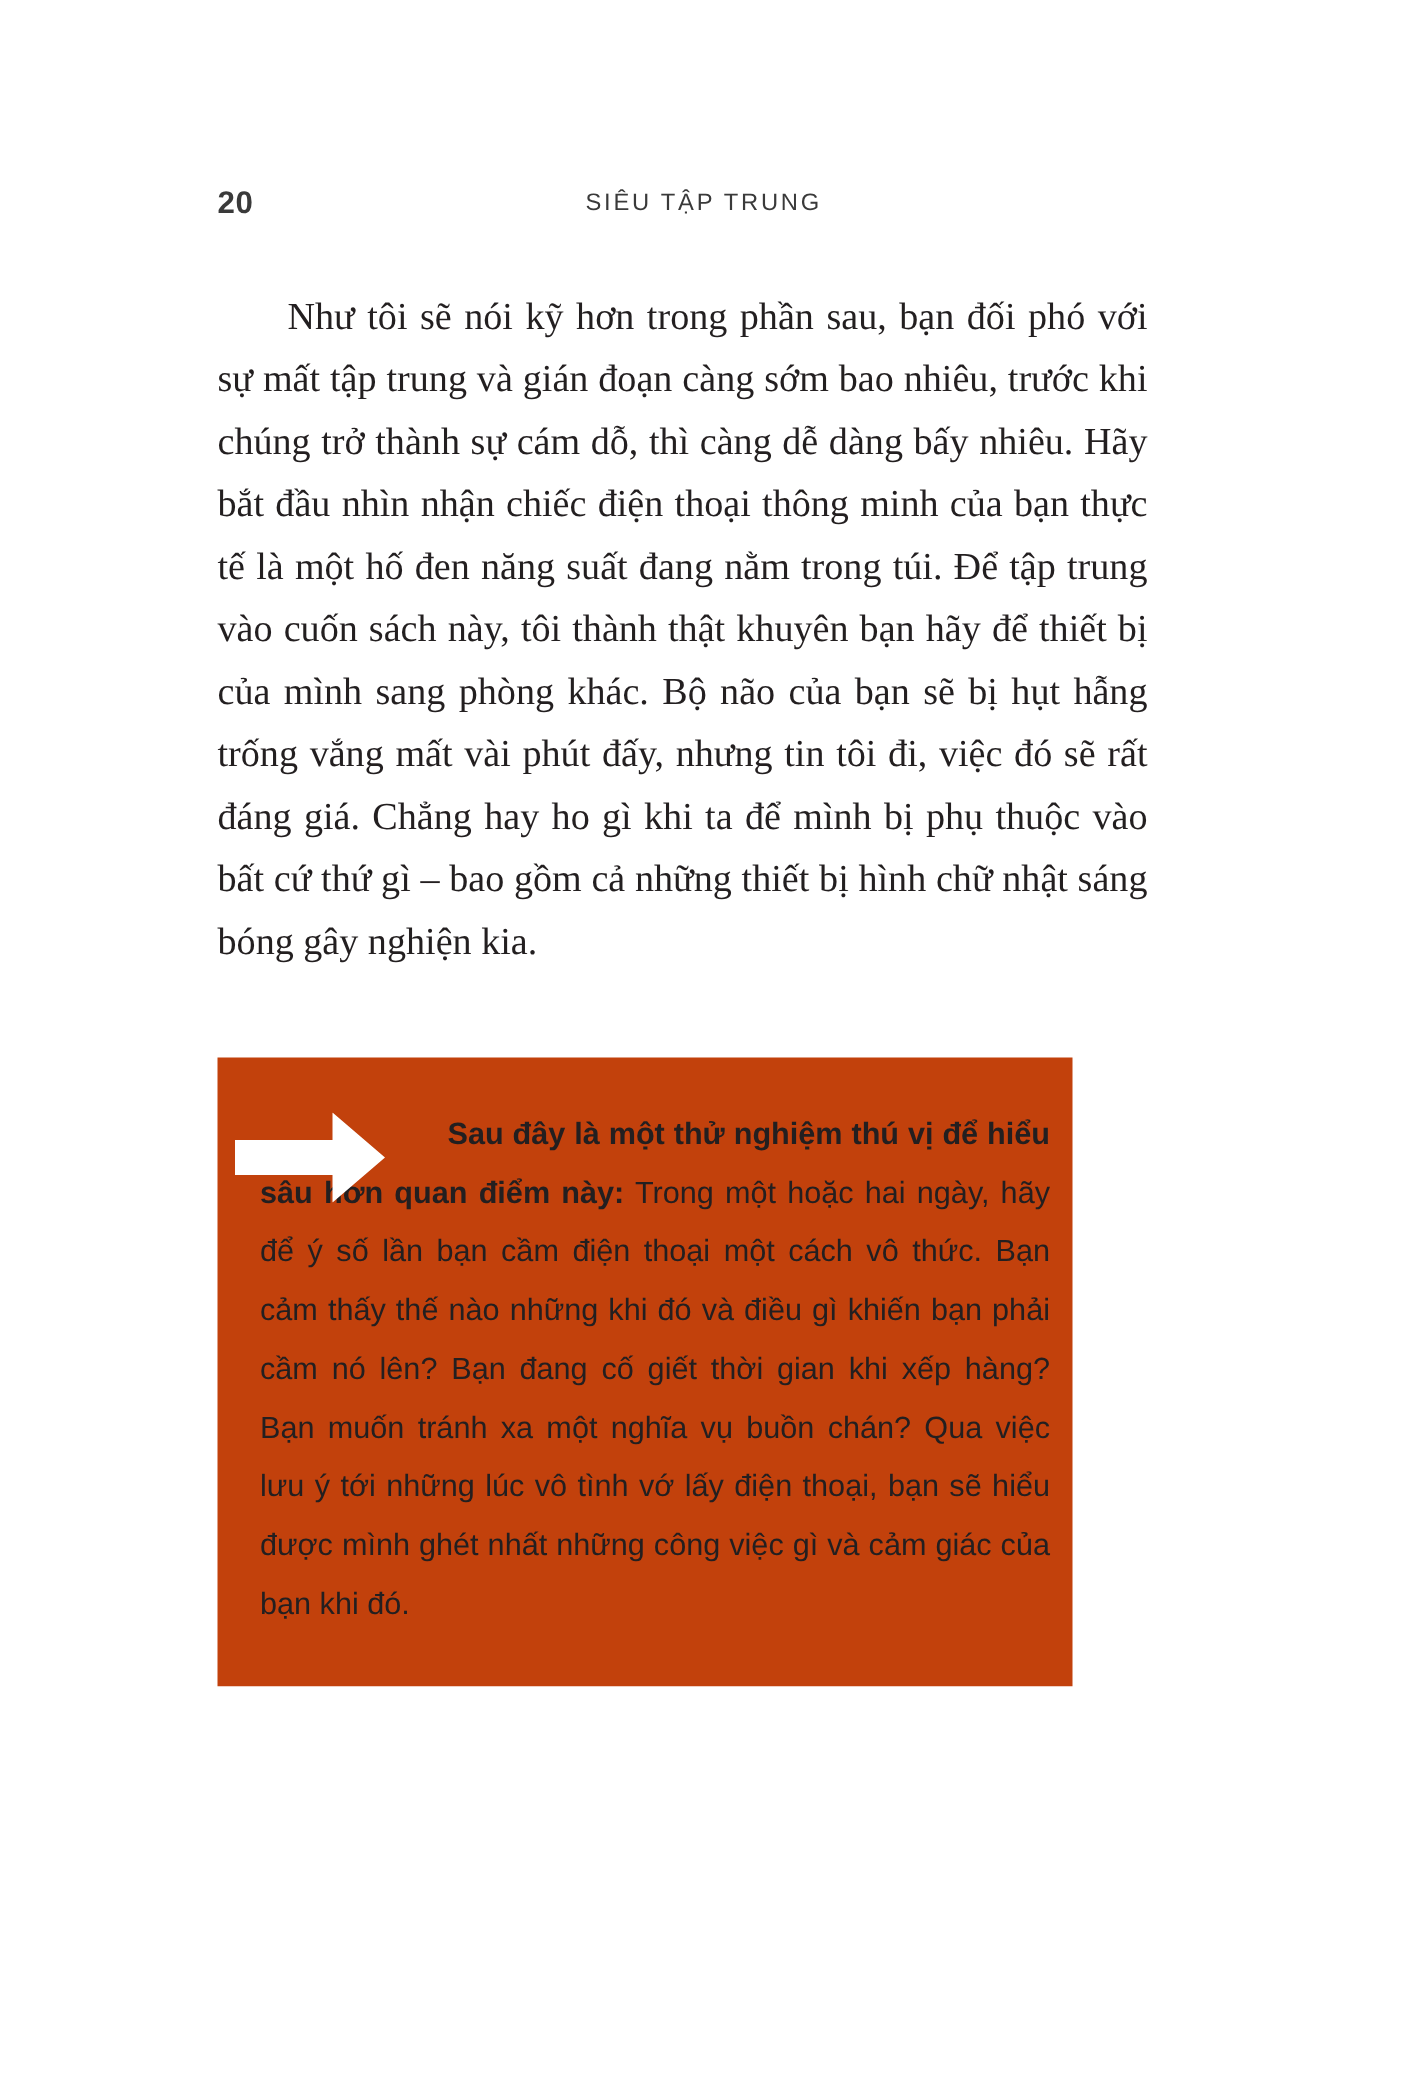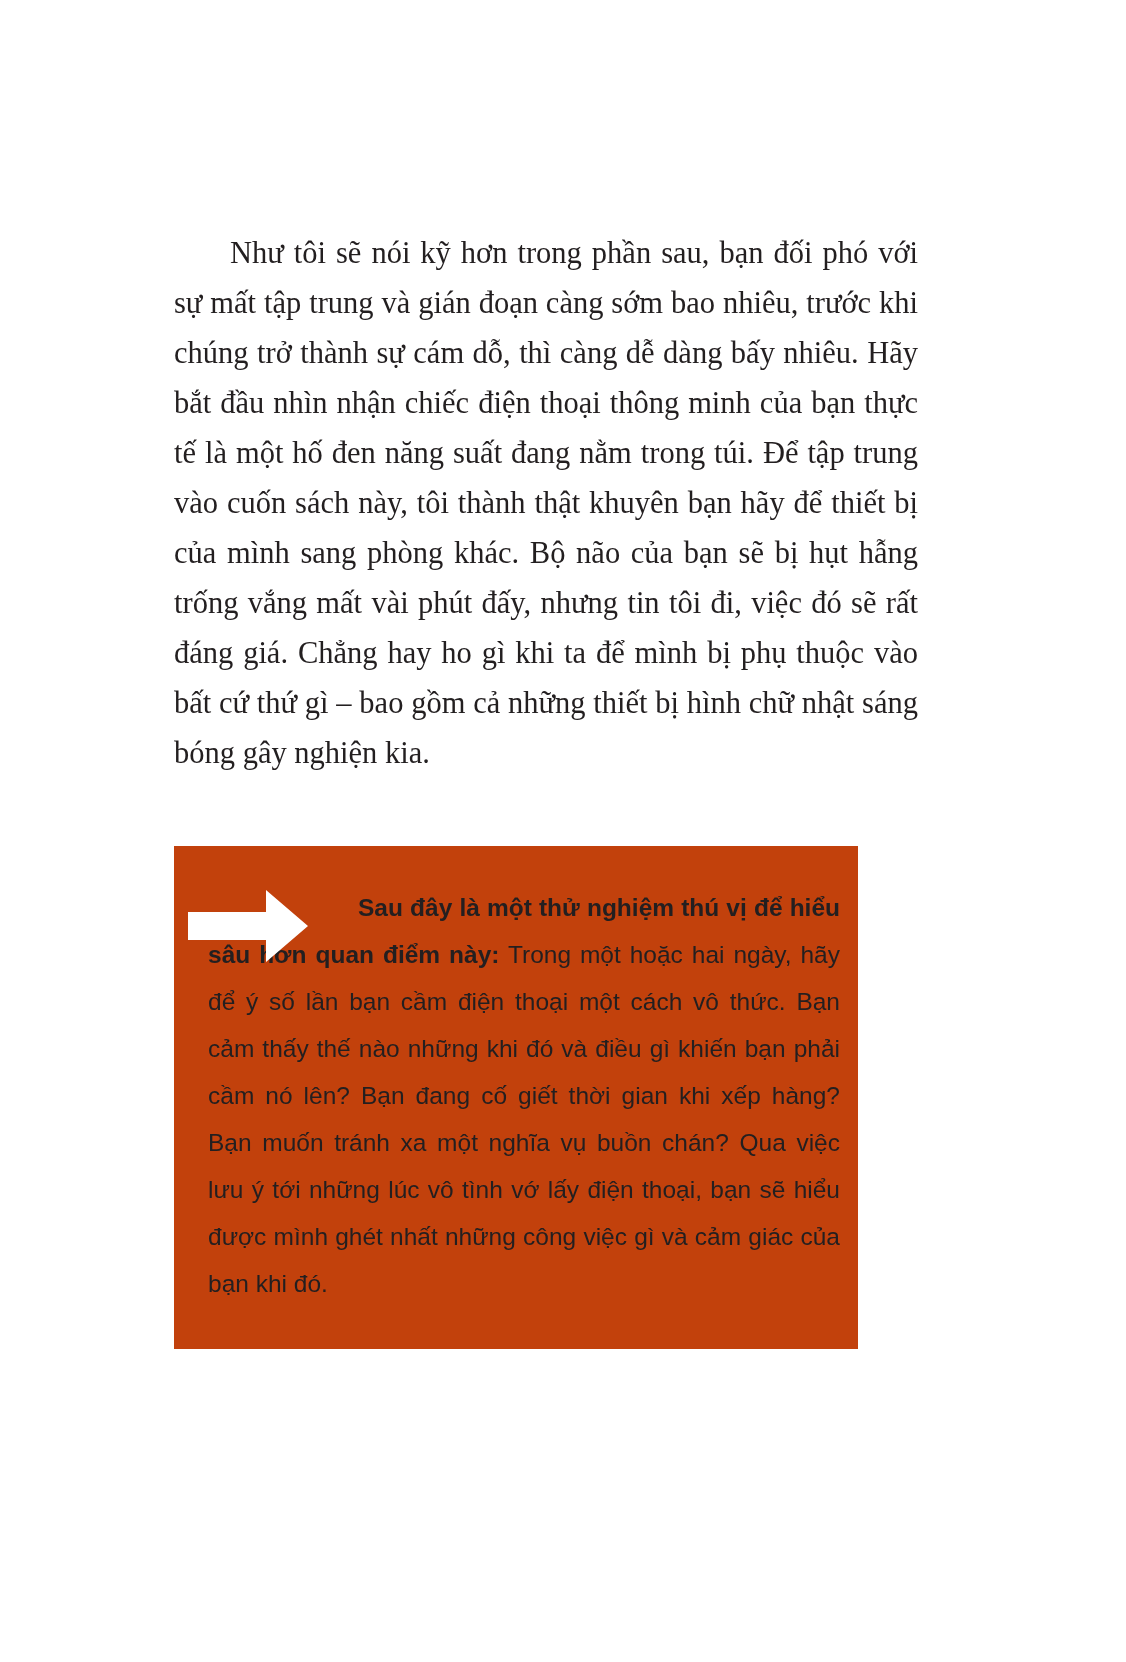--- a/index.html
+++ b/index.html
@@ -93,20 +93,24 @@
   .arrow svg { display: block; }
   .callout-first-lines {
     margin-left: 150px;
   }
 </style>
 </head>
 <body>
 
 <div class="page">
 
+  <div class="header">
+    <div class="folio">20</div>
+    <div class="running-head">SIÊU TẬP TRUNG</div>
+  </div>
 
   <div class="body-text">
     <p class="indent">Như tôi sẽ nói kỹ hơn trong phần sau, bạn đối phó với sự mất tập trung và gián đoạn càng sớm bao nhiêu, trước khi chúng trở thành sự cám dỗ, thì càng dễ dàng bấy nhiêu. Hãy bắt đầu nhìn nhận chiếc điện thoại thông minh của bạn thực tế là một hố đen năng suất đang nằm trong túi. Để tập trung vào cuốn sách này, tôi thành thật khuyên bạn hãy để thiết bị của mình sang phòng khác. Bộ não của bạn sẽ bị hụt hẫng trống vắng mất vài phút đấy, nhưng tin tôi đi, việc đó sẽ rất đáng giá. Chẳng hay ho gì khi ta để mình bị phụ thuộc vào bất cứ thứ gì – bao gồm cả những thiết bị hình chữ nhật sáng bóng gây nghiện kia.</p>
   </div>
 
   <div class="callout">
     <div class="arrow">
       <svg width="120" height="72" viewBox="0 0 120 72" xmlns="http://www.w3.org/2000/svg">
         <polygon points="0,22 78,22 78,0 120,36 78,72 78,50 0,50" fill="#ffffff"></polygon>
       </svg>

